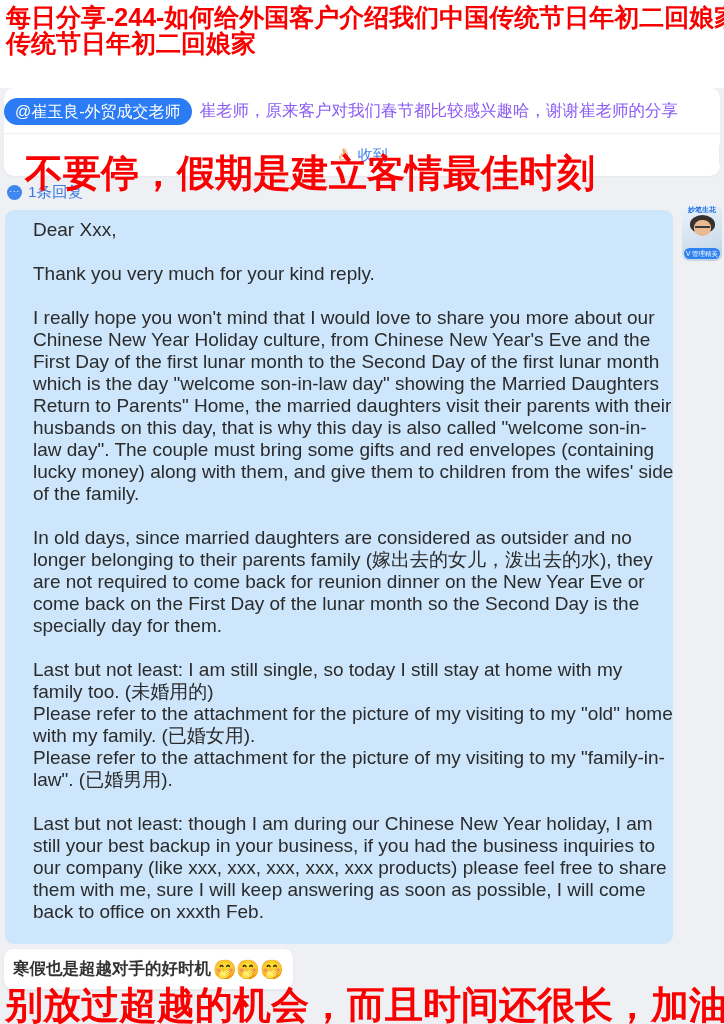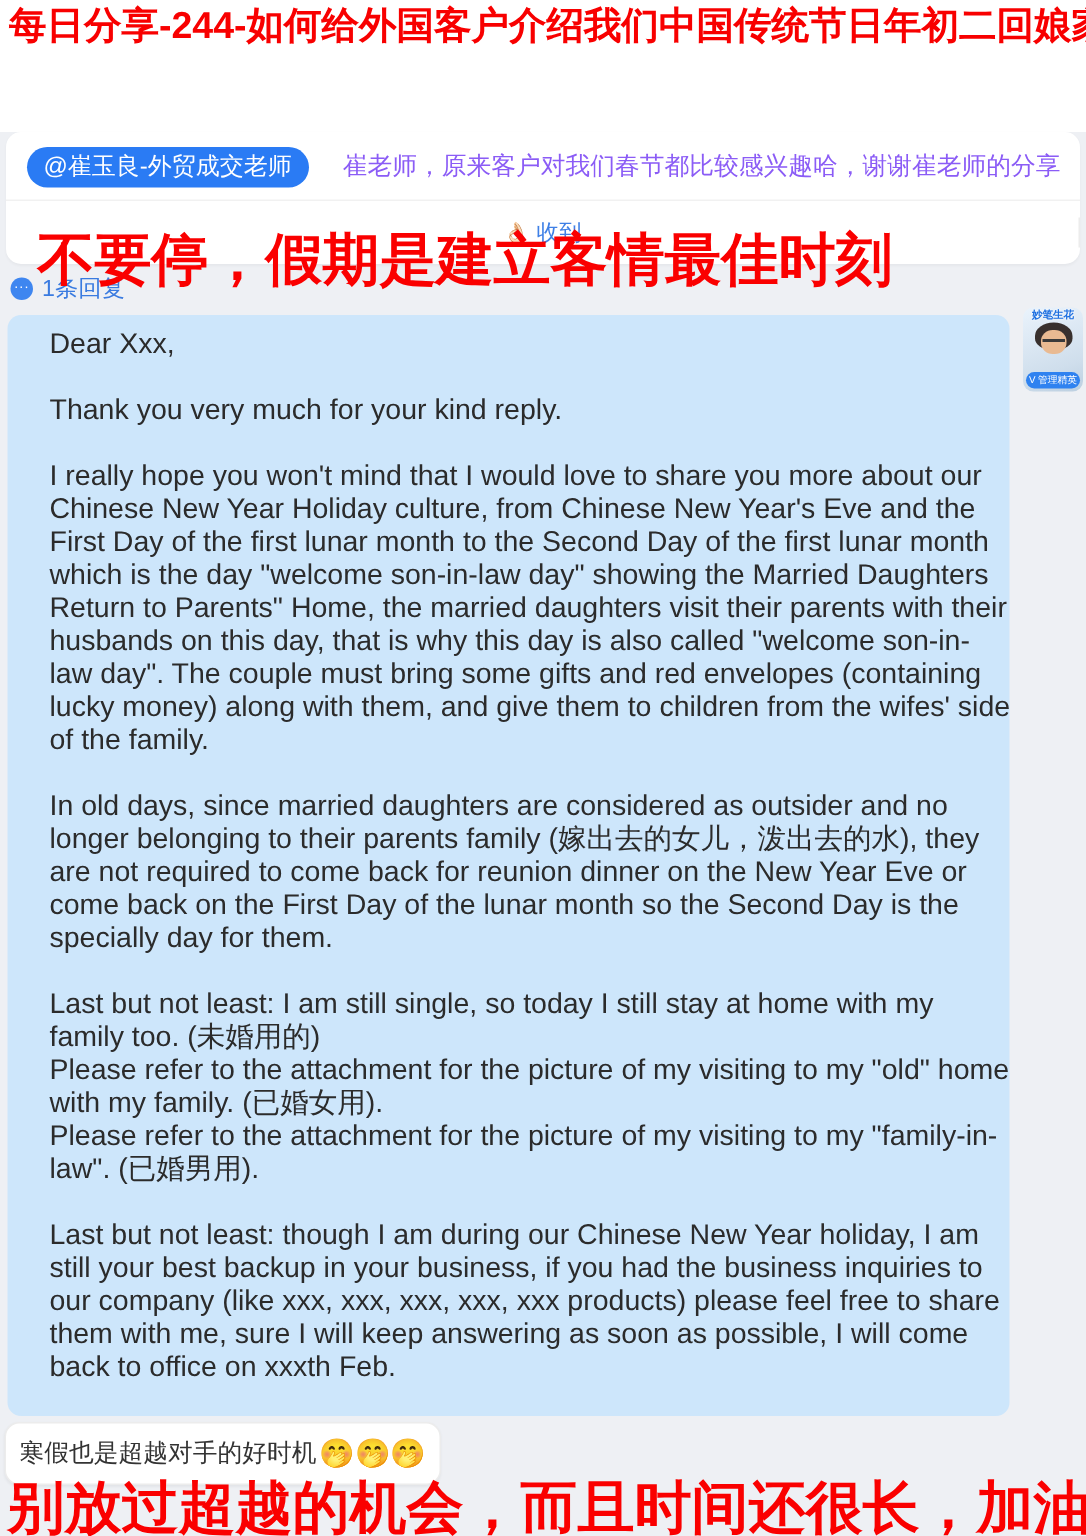--- a/index.html
+++ b/index.html
@@ -16,22 +16,22 @@
     color:#f80000;font-weight:bold;font-size:25px;line-height:26px;
   }
   .title div{white-space:nowrap;}
 
   .card{
     position:absolute;left:4px;top:88px;width:716px;height:88px;
     background:#ffffff;border-radius:10px;
     box-shadow:0 1px 2px rgba(0,0,0,0.04);
   }
   .comment-row{
-    position:absolute;left:14px;top:9px;width:698px;height:28px;
-    display:flex;align-items:center;gap:23px;
+    position:absolute;left:0;top:9px;width:698px;height:28px;
+    display:flex;align-items:center;gap:8px;
   }
   .badge{
     background:#2a7bf4;color:#ffffff;font-size:16px;line-height:27px;
     padding:0 11px;border-radius:15px;white-space:nowrap;flex:0 0 auto;
   }
   .comment-text{font-size:16.5px;color:#8b5cf6;white-space:nowrap;}
   .card-divider{position:absolute;left:0px;right:0px;top:45px;height:1px;background:#f1f1f1;}
   .action-row{position:absolute;left:0;top:46px;width:716px;height:42px;display:flex;align-items:stretch;}
   .action{
     flex:1;display:flex;align-items:center;justify-content:center;gap:5px;
@@ -77,41 +77,42 @@
   .avatar-badge{
     position:absolute;left:2px;bottom:2px;width:36px;height:11px;
     background:#2f82f0;border-radius:6px;color:#ffffff;
     font-size:6.5px;line-height:11px;text-align:center;white-space:nowrap;overflow:hidden;
   }
 
   .footer-bubble{
     position:absolute;left:3px;top:948px;height:40px;
     background:#ffffff;border:1px solid #ececec;border-radius:10px;
     box-shadow:0 1px 2px rgba(0,0,0,0.05);
-    display:flex;align-items:center;padding:0 9px;gap:2px;
+    display:flex;align-items:center;padding:0 9px;gap:2px;font-weight:bold;
   }
   .footer-bubble .txt{font-size:16.5px;color:#333333;white-space:nowrap;}
   .footer-bubble .emojis{font-size:19px;white-space:nowrap;}
 
   .annotation{
     position:absolute;color:#fa0000;font-weight:bold;white-space:nowrap;
     pointer-events:none;
   }
   .annotation.one{left:13px;top:148px;font-size:38px;margin-left:12px;}
   .annotation.two{left:5px;top:980px;font-size:38px;}
 </style>
 </head>
 <body>
 
 <div class="page">
 
   <div class="top-band"></div>
 
   <div class="title">
     <div>每日分享-244-如何给外国客户介绍我们中国传统节日年初二回娘家</div>
+    <div>传统节日年初二回娘家</div>
   </div>
 
   <div class="card">
     <div class="comment-row">
       <span class="badge">@崔玉良-外贸成交老师</span>
       <span class="comment-text">崔老师，原来客户对我们春节都比较感兴趣哈，谢谢崔老师的分享</span>
     </div>
     <div class="card-divider"></div>
     <div class="action-row">
       <div class="action">

